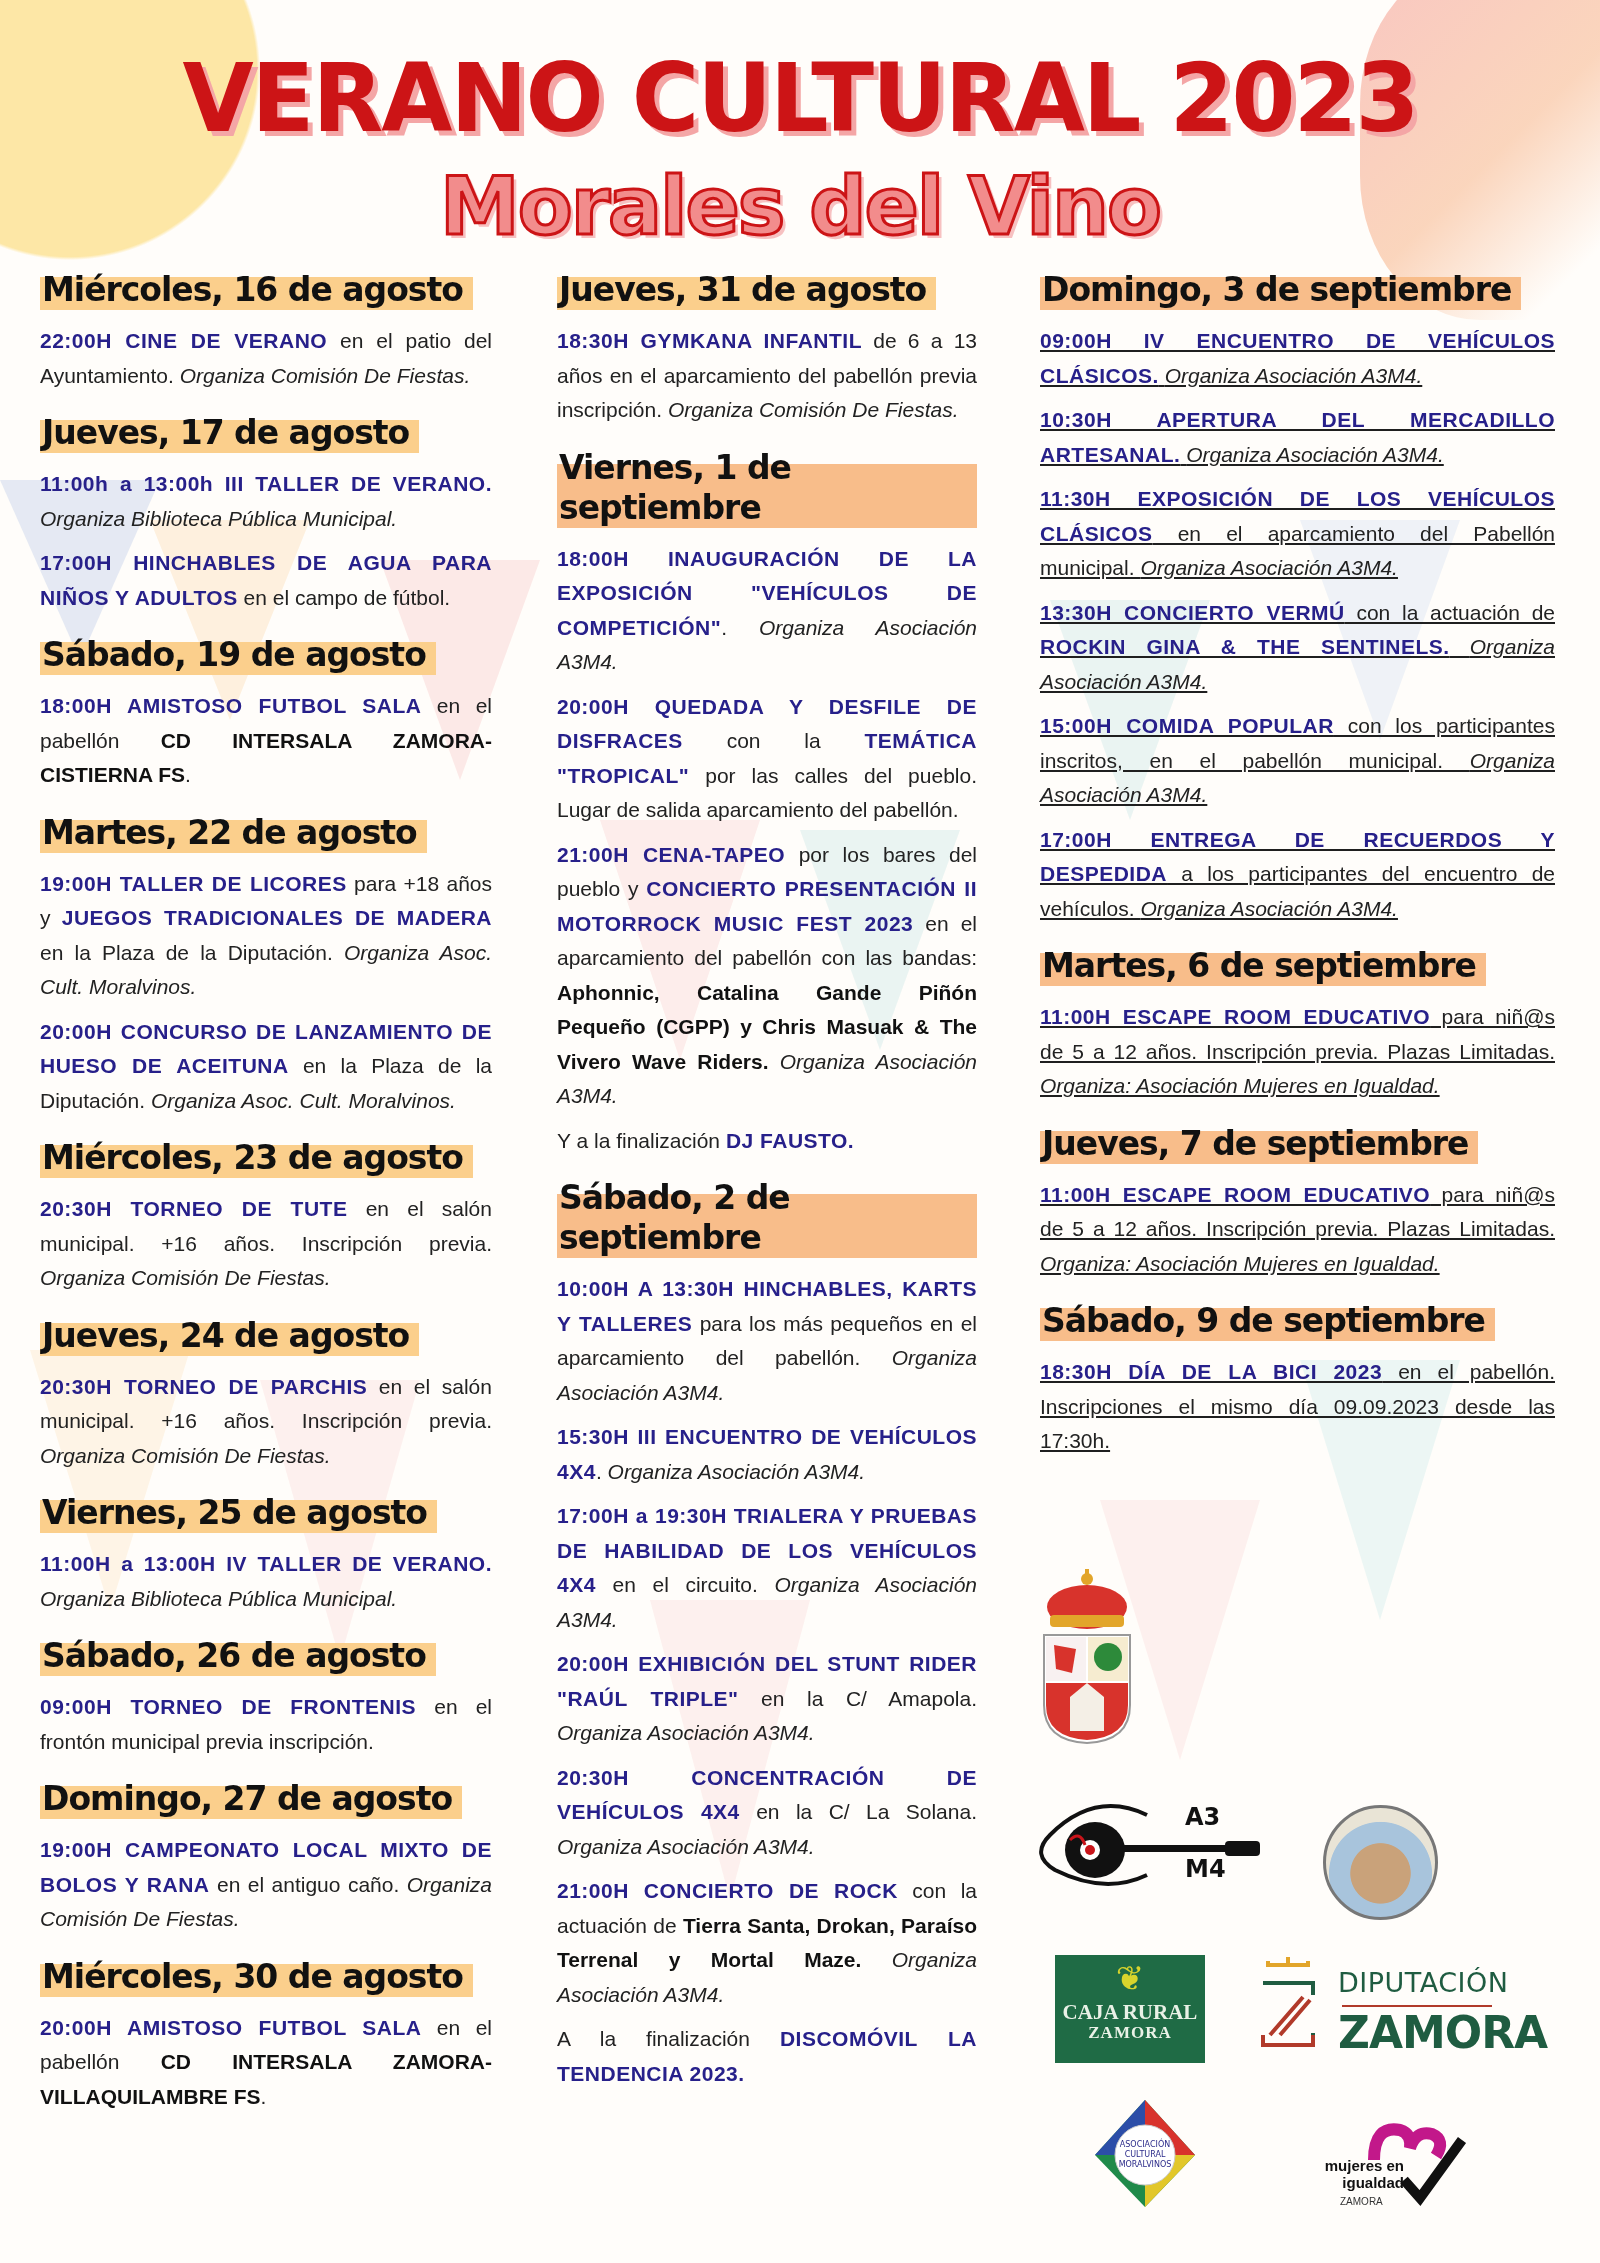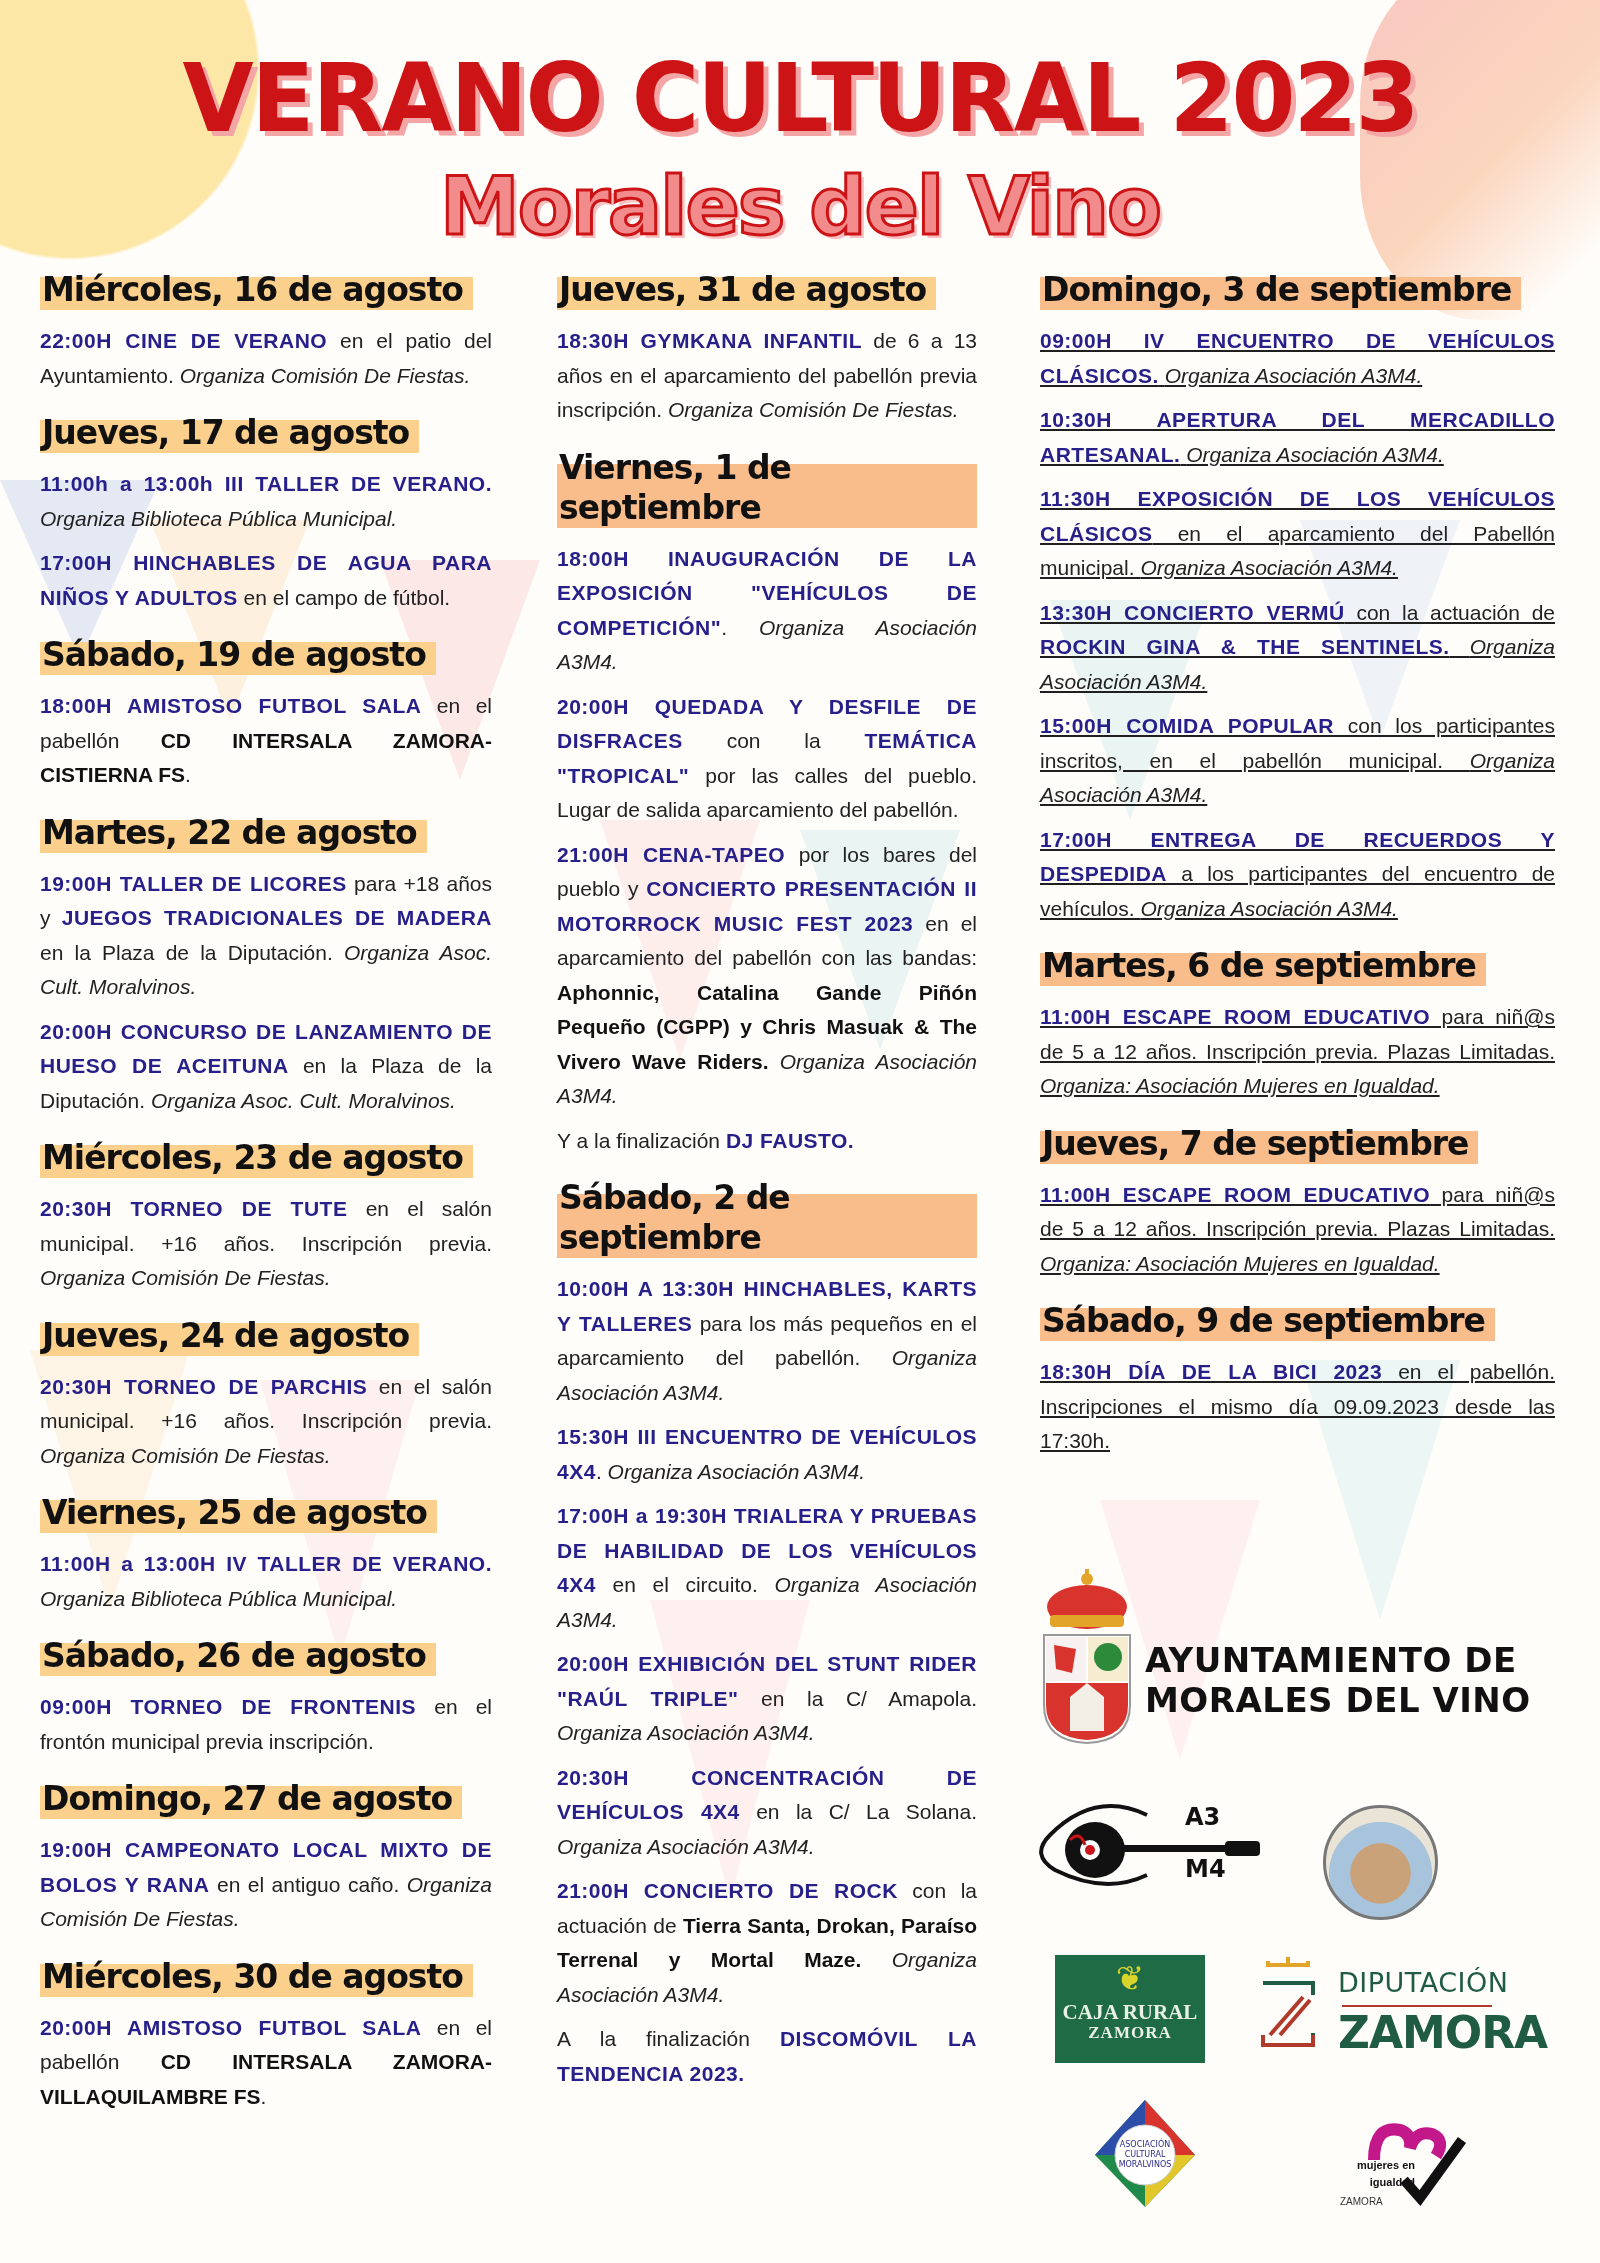--- a/index.html
+++ b/index.html
@@ -81,21 +81,21 @@
   .caja .wheat { font-size: 34px; color: #d8d42c; line-height: 46px; }
   .caja .t1 { font-family: "Liberation Serif", serif; font-weight: bold; font-size: 21px; line-height: 22px; }
   .caja .t2 { font-family: "Liberation Serif", serif; font-weight: bold; font-size: 17px; line-height: 20px; letter-spacing: 1px; }
   .dipu { left: 1258px; top: 1955px; width: 285px; height: 110px; }
   .dipu .zmark { position: absolute; left: 0; top: 0; width: 60px; height: 100px; }
   .dipu .d1 { position: absolute; left: 80px; top: 12px; font-family: "DejaVu Sans", sans-serif; font-size: 27px; color: #1f5c41; letter-spacing: 0.5px; }
   .dipu .line { position: absolute; left: 84px; top: 50px; width: 150px; height: 2px; background: #b13a2a; }
   .dipu .d2 { position: absolute; left: 80px; top: 52px; font-family: "DejaVu Sans", sans-serif; font-weight: bold; font-size: 44px; color: #1f5c41; letter-spacing: -1px; }
   .moral { left: 1090px; top: 2095px; width: 110px; height: 115px; }
   .mujeres { left: 1312px; top: 2120px; width: 170px; height: 100px; }
-  .mujeres .m1 { position: absolute; left: 15px; top: 37px; font-family: "Liberation Sans", sans-serif; font-weight: bold; font-size: 11px; color: #111; line-height: 17px; text-align: right; width: 88px; }
+  .mujeres .m1 { position: absolute; left: 4px; top: 37px; font-family: "Liberation Sans", sans-serif; font-weight: bold; font-size: 15px; color: #111; line-height: 17px; text-align: right; width: 88px; }
   .mujeres .m2 { position: absolute; left: 28px; top: 76px; font-size: 10px; color: #333; }
 </style>
 </head>
 <body>
 
 <div class="bg sun"></div>
 <div class="bg confetti-r"></div>
 <div class="bg" style="left:0;top:0;width:1600px;height:2263px;">
   <div class="flag f1"></div>
     <div class="flag f2"></div>
@@ -146,24 +146,20 @@
     <rect x="45" y="4" width="4" height="14" fill="#e2a52a"></rect>
     <path d="M4 70 H90 V140 Q90 176 47 178 Q4 176 4 140 Z" fill="#fff" stroke="#999" stroke-width="2"></path>
     <rect x="6" y="72" width="40" height="44" fill="#f8f1f1"></rect>
     <rect x="48" y="72" width="40" height="44" fill="#f6ecd0"></rect>
     <path d="M14 80 L36 84 L32 108 L16 104 Z" fill="#d8332c"></path>
     <circle cx="68" cy="92" r="14" fill="#2d8a3a"></circle>
     <path d="M6 118 H88 V140 Q88 172 47 175 Q6 172 6 140 Z" fill="#d8332c"></path>
     <rect x="30" y="132" width="34" height="34" fill="#f4efe6"></rect>
     <polygon points="30,132 47,118 64,132" fill="#f4efe6"></polygon>
   </svg>
-  <div class="ayto-text">
-    <div>AYUNTAMIENTO DE</div>
-    <div>MORALES DEL VINO</div>
-  </div>
 </div>
 
 <div class="logo a3m4">
   <svg width="230" height="100" viewBox="0 0 230 100" style="position:absolute;left:0;top:0;">
     <path d="M112 20 Q60 -5 15 40 Q-5 60 20 75 Q70 100 112 80" fill="none" stroke="#111" stroke-width="4"></path>
     <ellipse cx="60" cy="55" rx="30" ry="28" fill="#111"></ellipse>
     <rect x="85" y="50" width="110" height="7" fill="#111"></rect>
     <rect x="190" y="46" width="35" height="15" rx="4" fill="#111"></rect>
     <circle cx="55" cy="55" r="10" fill="#fff"></circle>
     <circle cx="55" cy="55" r="5" fill="#c8141a"></circle>

